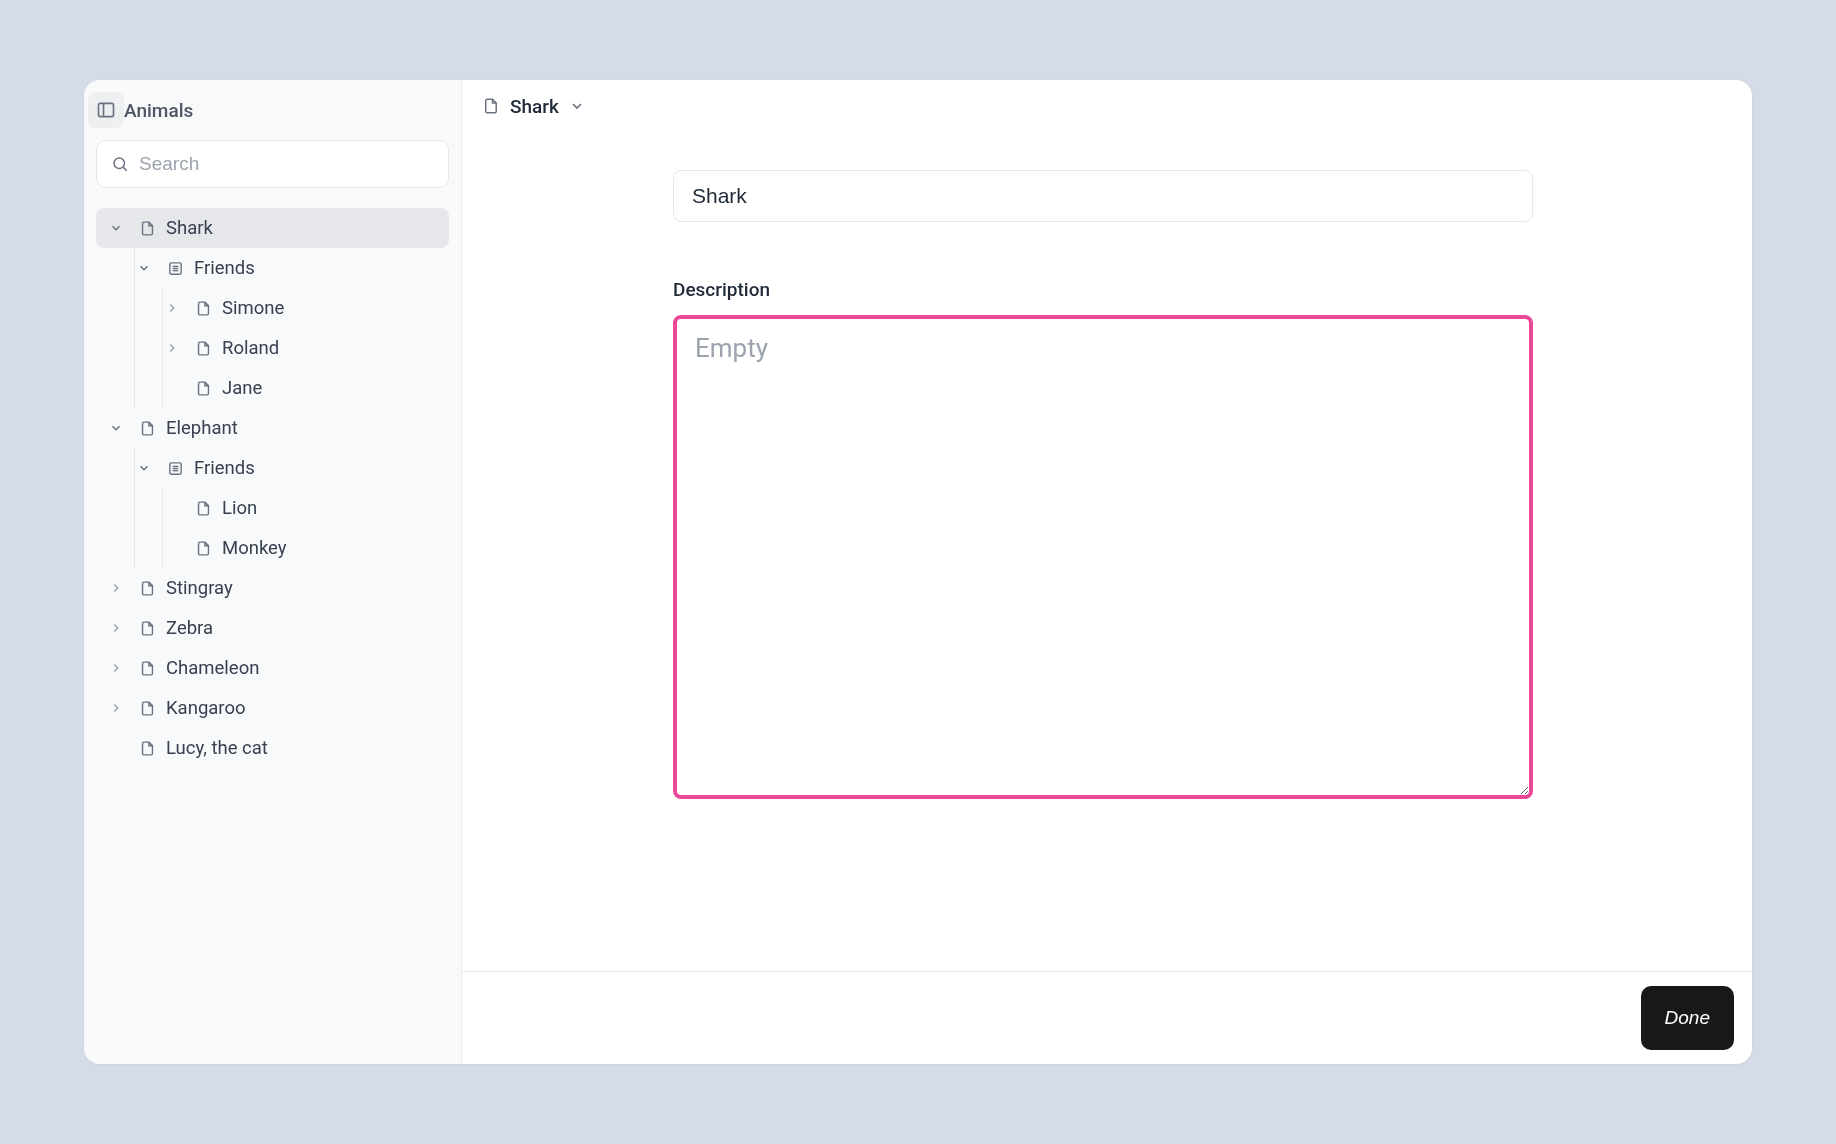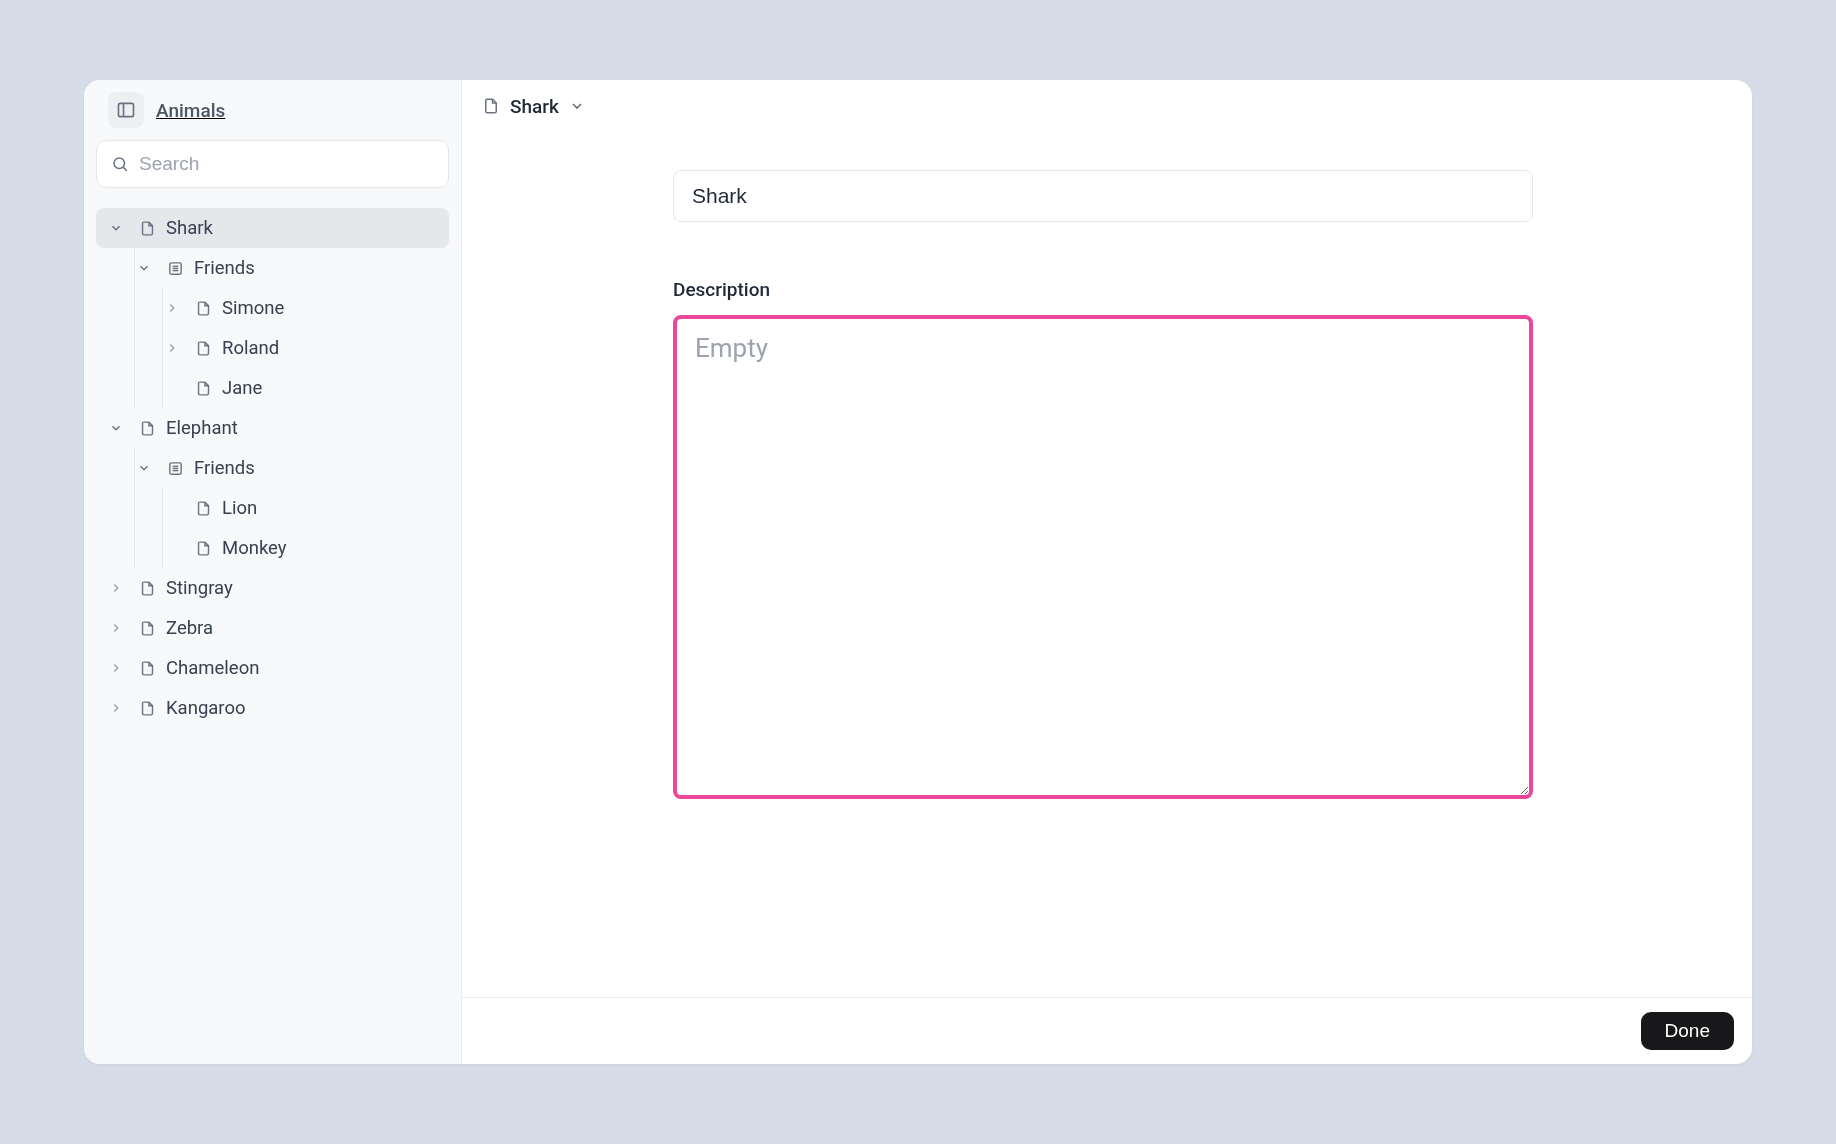--- a/index.html
+++ b/index.html
@@ -25,23 +25,21 @@
     .sidebar {
       width: 378px;
       background: #f8f9fa;
       border-right: 1px solid #e9ecef;
       display: flex;
       flex-direction: column;
     }
     .sidebar-header {
       display: flex;
       align-items: center;
-      padding: 12px 12px 12px 24px;
-      gap: 12px;
-      text-decoration: underline;
+      padding: 12px 12px 12px 4px;
     }
     .icon-btn {
       width: 36px;
       height: 36px;
       border-radius: 8px;
       background: #edeff1;
       display: flex;
       align-items: center;
       justify-content: center;
       cursor: pointer;
@@ -185,26 +183,27 @@
     .main-footer {
       border-top: 1px solid #e9ecef;
       padding: 14px 18px;
       display: flex;
       justify-content: flex-end;
     }
     .done-btn {
       background: #18181b;
       color: #fff;
       border: none;
-      height: 38px;
+      height: 64px;
       padding: 0 24px;
       border-radius: 10px;
       font-size: 19px;
       font-weight: 500;
       cursor: pointer;
+      font-style: italic;
     }
 
     
     svg { display: block; }
     .c-gray { stroke: #6b7280; }
     .c-light { stroke: #9ca3af; }
     .breadcrumb-label {
       font-size: 19px;
       color: #1f2937;
       font-weight: 500;
@@ -428,20 +427,30 @@
             </svg>
         </span>
         <span class="icon-cell">
           <svg width="17" height="17" viewBox="0 0 24 24" fill="none" stroke-width="2" class="c-gray">
               <path d="M14 3H7a2 2 0 0 0-2 2v14a2 2 0 0 0 2 2h10a2 2 0 0 0 2-2V8z"></path>
               <polyline points="14 3 14 8 19 8"></polyline>
             </svg>
         </span>
         <span class="tree-label">Kangaroo</span>
       </div>
+      <div class="tree-row" style="padding-left:8px">
+        <span class="chev-cell"></span>
+        <span class="icon-cell">
+          <svg width="17" height="17" viewBox="0 0 24 24" fill="none" stroke-width="2" class="c-gray">
+              <path d="M14 3H7a2 2 0 0 0-2 2v14a2 2 0 0 0 2 2h10a2 2 0 0 0 2-2V8z"></path>
+              <polyline points="14 3 14 8 19 8"></polyline>
+            </svg>
+        </span>
+        <span class="tree-label">Lucy, the cat</span>
+      </div>
     </nav>
   </aside>
 
   <main class="main">
     <div class="main-header">
       <span>
         <svg width="18" height="18" viewBox="0 0 24 24" fill="none" stroke-width="2" class="c-gray">
             <path d="M14 3H7a2 2 0 0 0-2 2v14a2 2 0 0 0 2 2h10a2 2 0 0 0 2-2V8z"></path>
             <polyline points="14 3 14 8 19 8"></polyline>
           </svg>

